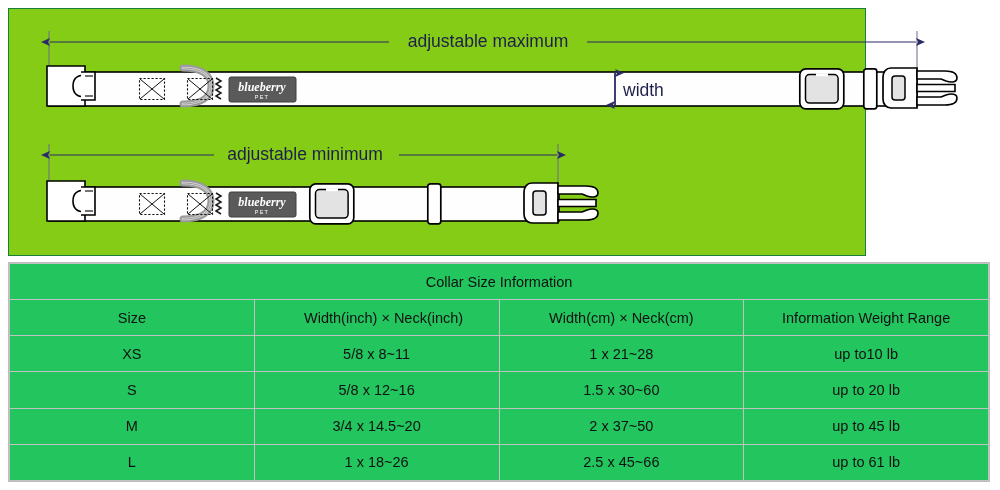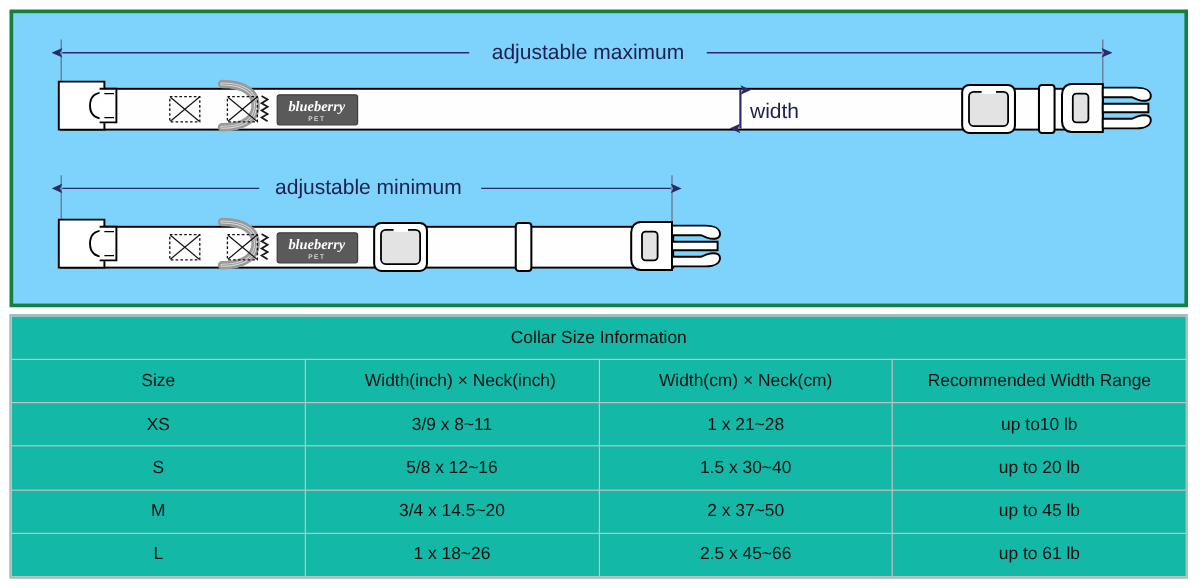--- a/index.html
+++ b/index.html
@@ -5,29 +5,29 @@
   html,body{margin:0;padding:0;}
   body{
     width:1000px;height:490px;background:#ffffff;
     font-family:"Liberation Sans","DejaVu Sans",sans-serif;
     color:#000;overflow:hidden;
   }
   .page{position:relative;width:1000px;height:490px;}
 
   
   .diagram-panel{
-    position:absolute;left:8px;top:8px;width:982px;height:248px;
-    border:3px solid #15803d;background:#7dd3fc;box-sizing:border-box;
+    position:absolute;left:8px;top:8px;width:858px;height:248px;
+    border:1px solid #15803d;background:#84cc16;box-sizing:border-box;
   }
   .collar-svg{position:absolute;left:0;top:0;}
 
   
   .table-panel{
     position:absolute;left:8px;top:262px;width:982px;height:220px;
-    border:1px solid #bdbdbd;background:#14b8a6;box-sizing:border-box;
+    border:1px solid #bdbdbd;background:#22c55e;box-sizing:border-box;
   }
   table.size-table{
     width:100%;height:100%;border-collapse:collapse;table-layout:fixed;
   }
   table.size-table td{
     border:1px solid #c2c2c2;
     text-align:center;vertical-align:middle;
     font-size:14.5px;color:#111;padding:0;
   }
   td.title-cell{
@@ -212,33 +212,33 @@
   <div class="table-panel">
     <table class="size-table">
       <tbody>
         <tr>
           <td class="title-cell" colspan="4">Collar Size Information</td>
         </tr>
         <tr>
           <td class="head-cell first-col" style="width:98px;">Size</td>
           <td class="head-cell" style="width:298px;padding-left:14px;">Width(inch)  ×  Neck(inch)</td>
           <td class="head-cell" style="width:296px;border-radius:10px;">Width(cm)  ×  Neck(cm)</td>
-          <td class="head-cell last-col">Recommended Width Range</td>
+          <td class="head-cell last-col">Information Weight Range</td>
         </tr>
 
         <tr>
           <td class="first-col">XS</td>
-          <td>3/9 x 8~11</td>
+          <td>5/8 x 8~11</td>
           <td>1 x 21~28</td>
           <td class="last-col">up to10 lb</td>
         </tr>
         <tr>
           <td class="first-col">S</td>
           <td>5/8 x 12~16</td>
-          <td>1.5 x 30~40</td>
+          <td>1.5 x 30~60</td>
           <td class="last-col">up to 20 lb</td>
         </tr>
         <tr>
           <td class="first-col">M</td>
           <td>3/4 x 14.5~20</td>
           <td>2 x 37~50</td>
           <td class="last-col">up to 45 lb</td>
         </tr>
         <tr>
           <td class="first-col">L</td>

